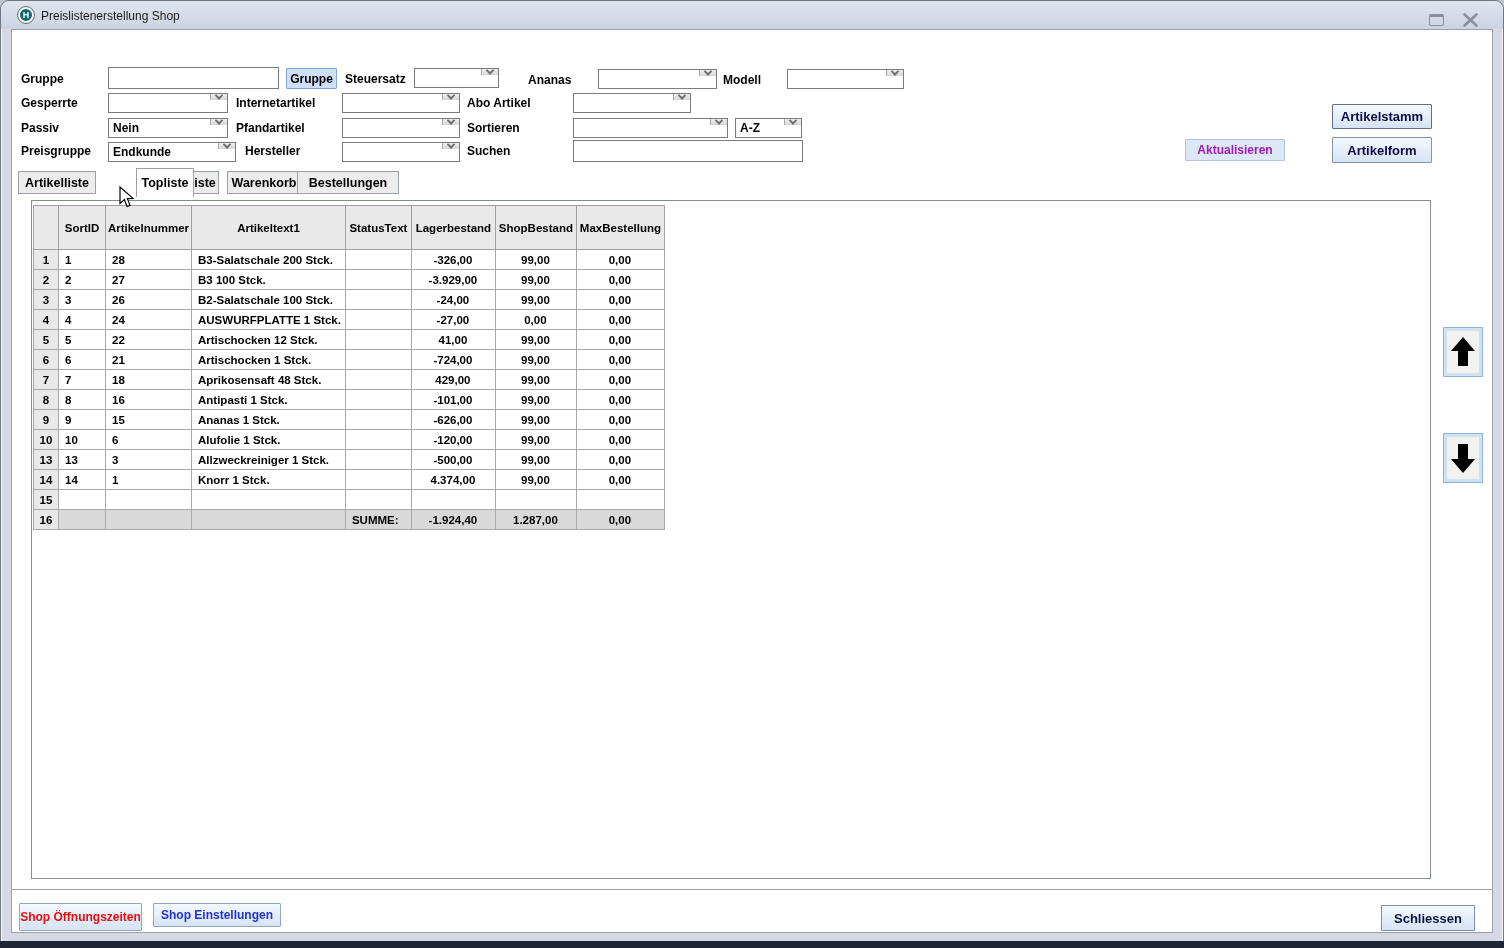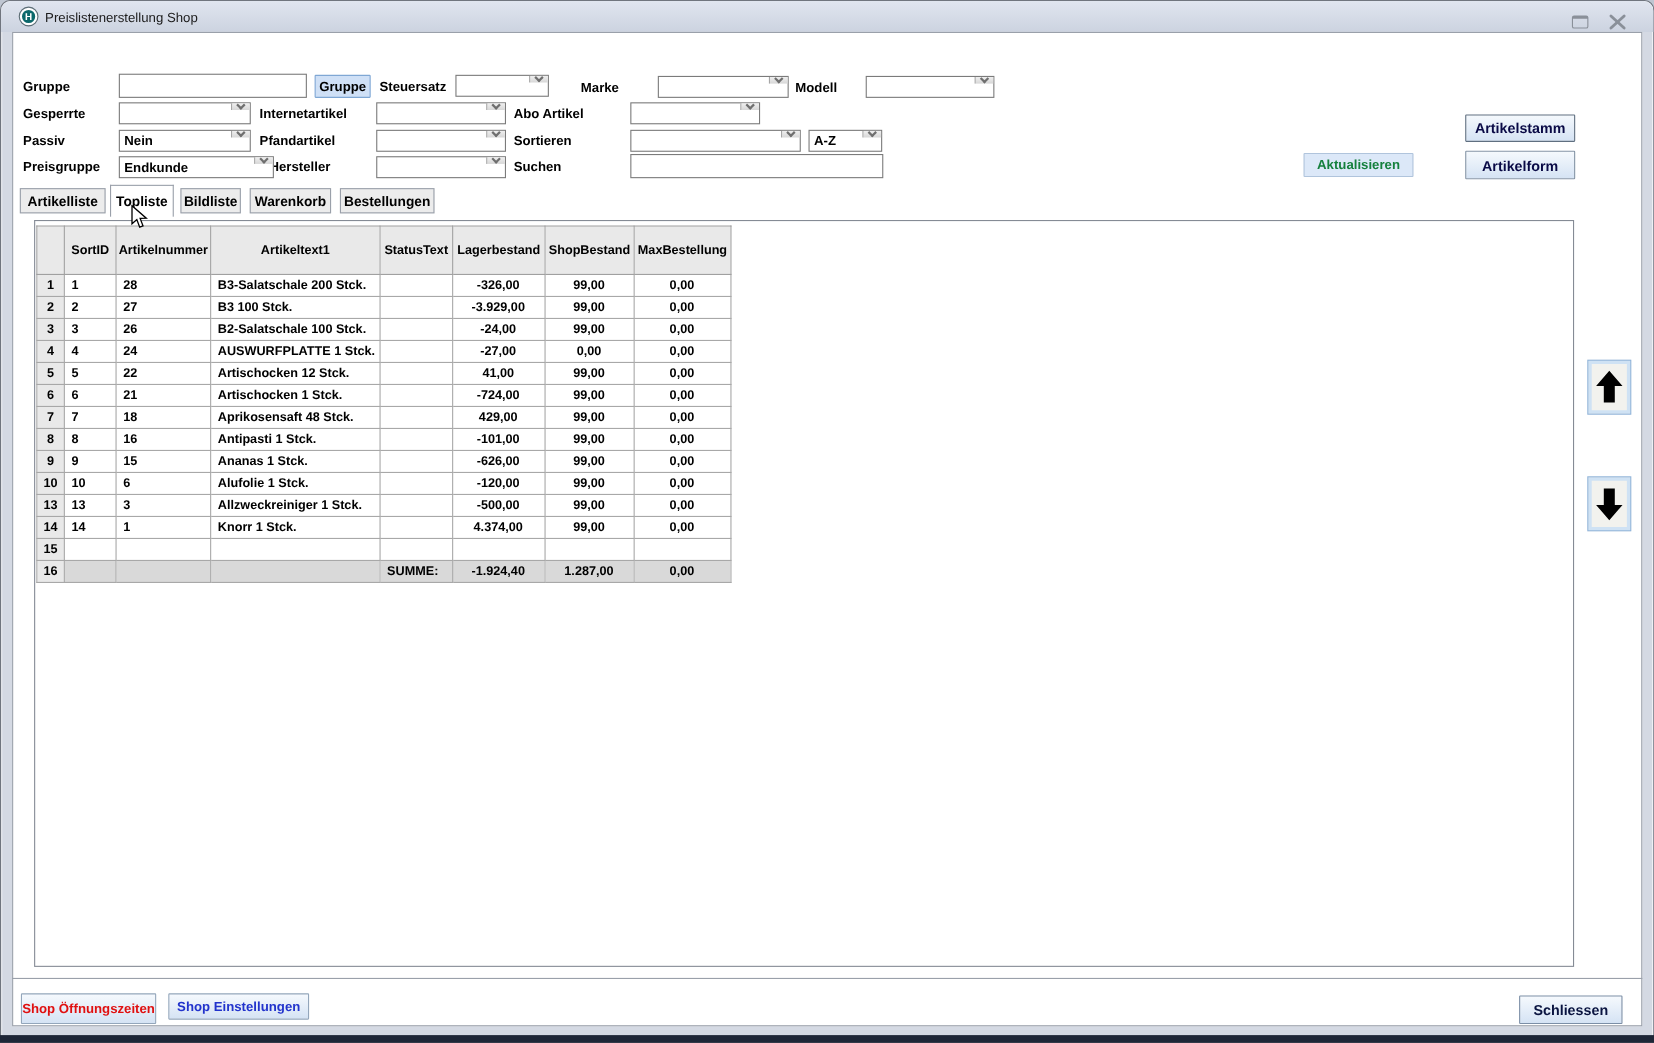--- a/index.html
+++ b/index.html
@@ -33,25 +33,25 @@
   .combo .cbtn { width:17px; background:linear-gradient(#efefef,#d7d7d7); border-left:1px solid #a6a6a6;
     display:flex; align-items:center; justify-content:center; }
   .combo .chev { width:6px; height:6px; border-right:2px solid #6f6f6f; border-bottom:2px solid #6f6f6f;
     transform:rotate(45deg) translate(-1px,-1px); }
   .btn { position:absolute; display:flex; align-items:center; justify-content:center;
     font-weight:bold; font-size:12px; cursor:default;
     background:linear-gradient(#f5f9fd,#d5e3f4); border:1px solid #93a6bb; border-radius:1px; }
   #gruppe-btn { background:#cfe0f6; border:1px solid #7fa7d4; }
   #artikelstamm-btn { border:1px solid #5f6f80; color:#0a0a46; font-size:13px; }
   #artikelform-btn { border:1px solid #8494a6; color:#0a0a46; font-size:13px; }
-  #aktualisieren-btn { background:#dce8f8; border:1px solid #b0c4dc; color:#15803d; }
+  #aktualisieren-btn { background:#dce8f8; border:1px solid #b0c4dc; color:#a21caf; }
   
   .tab { position:absolute; top:170px; height:23px; background:#ececec; border:1px solid #9aa0aa;
     display:flex; align-items:center; justify-content:center; font-size:12.5px; font-weight:bold; z-index:1; }
-  .tab.active { top:167px; height:29px; background:#fff; border-bottom:none; z-index:3; }
+  .tab.active { top:167px; height:29px; background:#fff; border-bottom:none; z-index:3;margin-left:36px; }
   
   #tab-panel { position:absolute; left:30px; top:199px; width:1400px; height:679px;
     background:#fff; border:1px solid #858b95; box-shadow:inset 1px 1px 0 #fff; z-index:2; }
   #grid { position:absolute; left:32px; top:204px; border-collapse:collapse; table-layout:fixed; z-index:4; }
   #grid col.c0{width:25px}#grid col.c1{width:47px}#grid col.c2{width:86px}#grid col.c3{width:153px}
   #grid col.c4{width:66px}#grid col.c5{width:84px}#grid col.c6{width:81px}#grid col.c7{width:88px}
   #grid th { height:44px; background:#e9e9e9; border:1px solid #a0a0a0; font-size:11.5px; font-weight:bold; text-align:center; padding:0; overflow:hidden; }
   #grid td { height:20px; border:1px solid #a8a8a8; background:#fff; font-size:11.5px; font-weight:bold; white-space:nowrap; overflow:hidden; padding:0 4px; }
   #grid td.rowhead { background:#e9e9e9; text-align:center; padding:0; }
   #grid td.a-c { text-align:center; } #grid td.a-l { text-align:left; padding-left:6px; } #grid td.a-r { text-align:center; padding-right:5px; }
@@ -88,21 +88,21 @@
     </div>
   </div>
 
   <div id="content"></div>
 
   <div class="lbl" style="left:20px;top:71px">Gruppe</div>
   <div class="lbl" style="left:20px;top:95px">Gesperrte</div>
   <div class="lbl" style="left:20px;top:120px">Passiv</div>
   <div class="lbl" style="left:20px;top:143px">Preisgruppe</div>
   <div class="lbl" style="left:344px;top:71px">Steuersatz</div>
-  <div class="lbl" style="left:527px;top:72px">Marke</div>
+  <div class="lbl" style="left:527px;top:72px">Ananas</div>
   <div class="lbl" style="left:722px;top:72px">Modell</div>
   <div class="lbl" style="left:235px;top:95px">Internetartikel</div>
   <div class="lbl" style="left:466px;top:95px">Abo Artikel</div>
   <div class="lbl" style="left:235px;top:120px">Pfandartikel</div>
   <div class="lbl" style="left:466px;top:120px">Sortieren</div>
   <div class="lbl" style="left:244px;top:143px">Hersteller</div>
   <div class="lbl" style="left:466px;top:143px">Suchen</div>
 
   <input class="tinput" style="left: 107px; top: 66px; width: 171px; height: 22px;">
   <div class="btn" id="gruppe-btn" style="left:285px;top:67px;width:51px;height:21px">Gruppe</div>
@@ -162,21 +162,21 @@
         <i class="chev"></i>
       </span>
   </div>
   <div class="combo" style="left:734px;top:117px;width:67px;height:20px">
     <span class="cval">A-Z</span>
       <span class="cbtn">
         <i class="chev"></i>
       </span>
   </div>
 
-  <div class="combo" style="left:107px;top:141px;width:141px;height:20px">
+  <div class="combo" style="left:107px;top:141px;width:128px;height:20px">
     <span class="cval">Endkunde</span>
       <span class="cbtn">
         <i class="chev"></i>
       </span>
   </div>
   <div class="combo" style="left:341px;top:141px;width:118px;height:20px">
     <span class="cval"></span>
       <span class="cbtn">
         <i class="chev"></i>
       </span>
@@ -184,21 +184,21 @@
   <input class="tinput" style="left: 572px; top: 139px; width: 230px; height: 22px;">
 
   <div class="btn" id="artikelstamm-btn" style="left:1331px;top:103px;width:100px;height:25px">Artikelstamm</div>
   <div class="btn" id="aktualisieren-btn" style="left:1184px;top:138px;width:100px;height:22px">Aktualisieren</div>
   <div class="btn" id="artikelform-btn" style="left:1331px;top:136px;width:100px;height:26px">Artikelform</div>
 
   <div class="tab" style="left:17px;width:78px">Artikelliste</div>
   <div class="tab active" style="left:99px;width:58px">Topliste</div>
   <div class="tab" style="left:163px;width:55px">Bildliste</div>
   <div class="tab" style="left:226px;width:74px">Warenkorb</div>
-  <div class="tab" style="left:308px;width:86px">Bestellungen</div>
+  <div class="tab" style="left:296px;width:102px">Bestellungen</div>
 
   <div id="tab-panel"></div>
 
   <table id="grid">
     <colgroup>
         <col class="c0">
         <col class="c1">
         <col class="c2">
         <col class="c3">
         <col class="c4">

